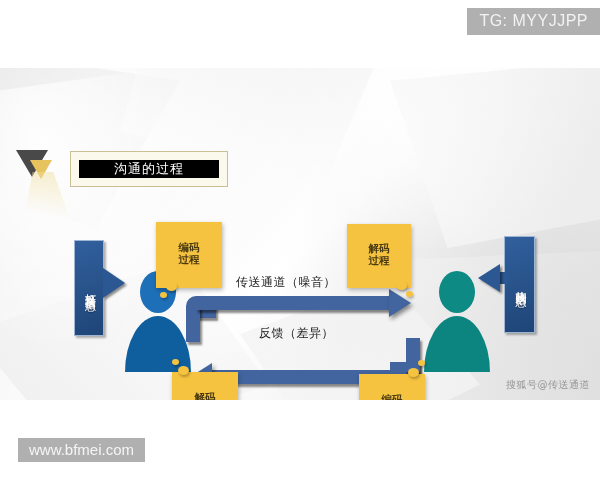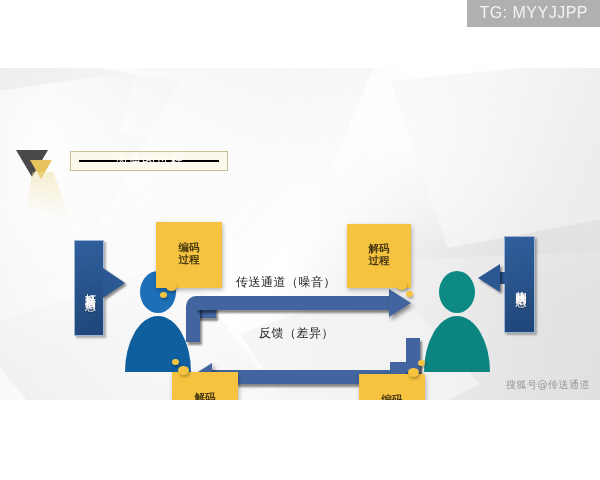--- a/index.html
+++ b/index.html
@@ -6,21 +6,21 @@
     margin: 0; padding: 0;
     width: 600px; height: 480px;
     background: #ffffff;
     font-family: "Liberation Sans", "DejaVu Sans", sans-serif;
     overflow: hidden;
   }
   #page { position: relative; width: 600px; height: 480px; background:#fff; }
 
   
   .tg-watermark {
-    position: absolute; top: 0; right: 0px;
+    position: absolute; top: 8px; right: 0px;
     background: #b0b0b0; color: #f2f2f2;
     font-size: 16px; letter-spacing: .5px;
     padding: 5px 12px 6px 12px;
     line-height: 1;
     white-space: nowrap;
   }
 
   
   .slide {
     position: absolute; left: 0; top: 68px;
@@ -72,21 +72,21 @@
   }
   .logo-beam {
     position:absolute; left:6px; top:24px; width:52px; height:58px;
     background: linear-gradient(190deg, rgba(240,222,160,.55) 0%, rgba(255,255,255,0) 72%);
     clip-path: polygon(20% 0, 60% 0, 100% 100%, 0 100%);
   }
 
   
   .title-plate {
     position:absolute; left:70px; top:83px;
-    width:158px; height:20px;
+    width:158px; height:36px;
     background: #fbf8ec;
     border: 1px solid #c9bf96;
     box-sizing: border-box;
     padding: 8px;
   }
   .title-inner {
     width:100%; height:100%;
     background:#000;
     display:flex; align-items:center; justify-content:center;
   }
@@ -344,14 +344,15 @@
       <div class="cloud-tail" style="right:0px; top:-14px; width:7px; height:6px;"></div>
       <div class="cloud-text">
         <span>编码</span>
       <span>过程</span>
         </div>
     </div>
 
     <div class="src-watermark">搜狐号@传送通道</div>
   </div>
 
+  <div class="site-watermark">www.bfmei.com</div>
 
 </div>
 
 </body></html>

